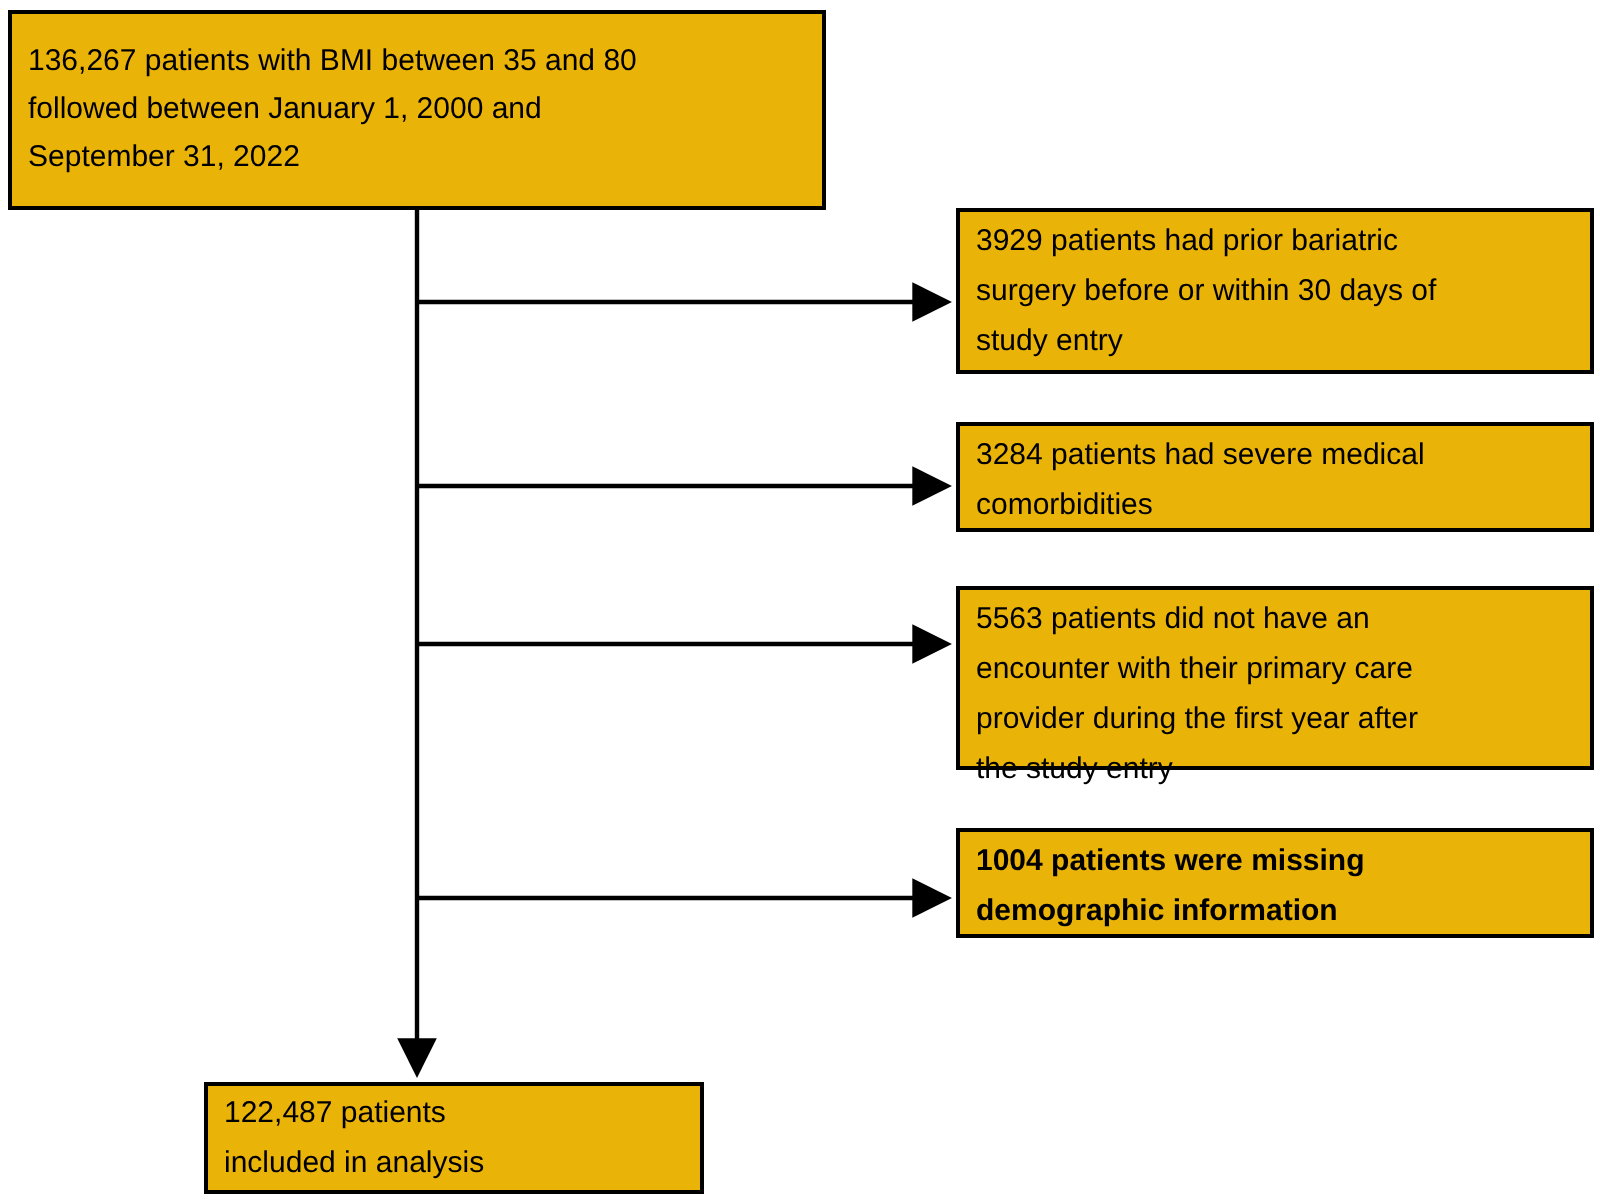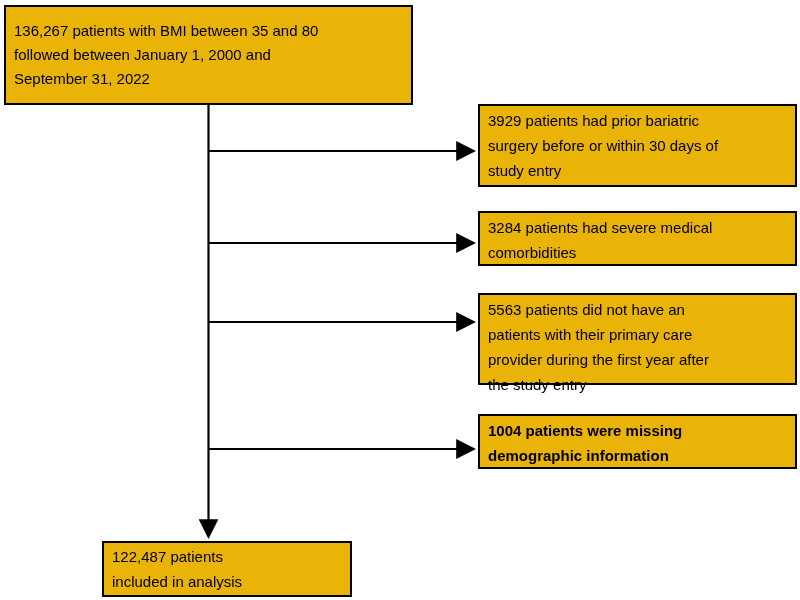--- a/index.html
+++ b/index.html
@@ -92,21 +92,21 @@
     <div class="line">study entry</div>
   </div>
 
   <div class="box excl-box excl-2">
     <div class="line">3284 patients had severe medical</div>
     <div class="line">comorbidities</div>
   </div>
 
   <div class="box excl-box excl-3">
     <div class="line">5563 patients did not have an</div>
-    <div class="line">patients with their primary care</div>
+    <div class="line">encounter with their primary care</div>
     <div class="line">provider during the first year after</div>
     <div class="line">the study entry</div>
   </div>
 
   <div class="box excl-box excl-4">
     <div class="line">1004 patients were missing</div>
     <div class="line">demographic information</div>
   </div>
 
   <div class="box result-box">

